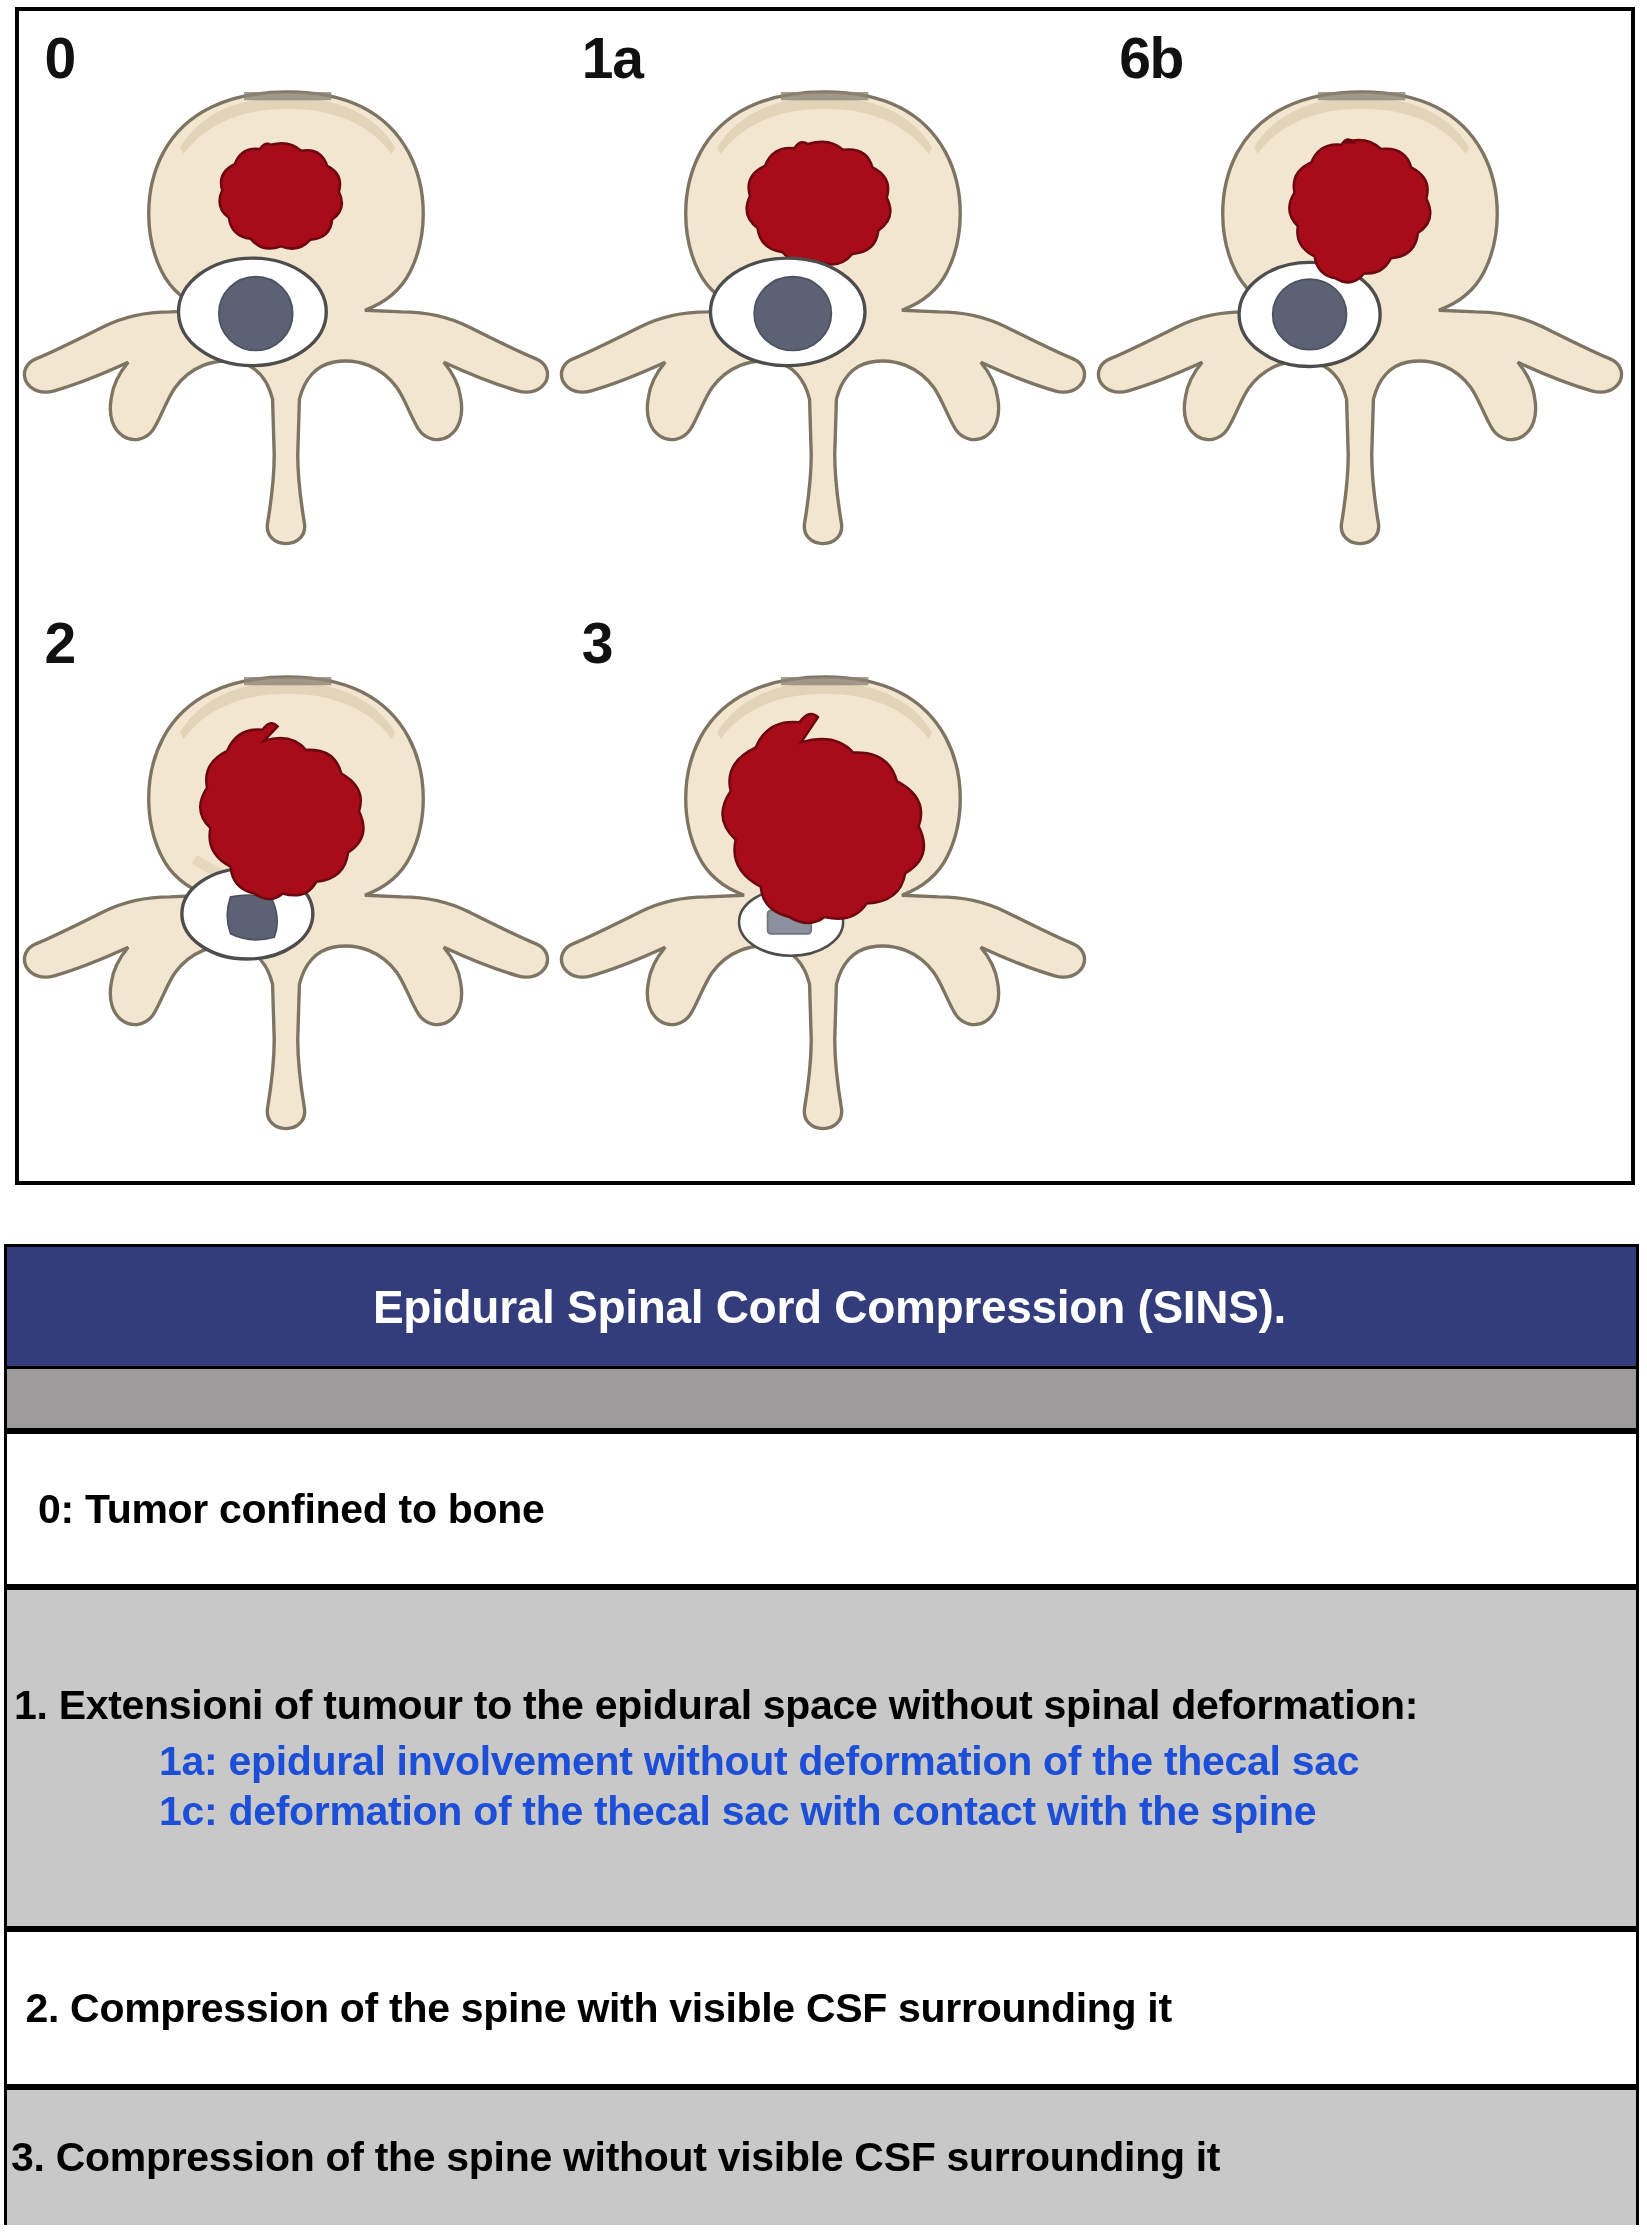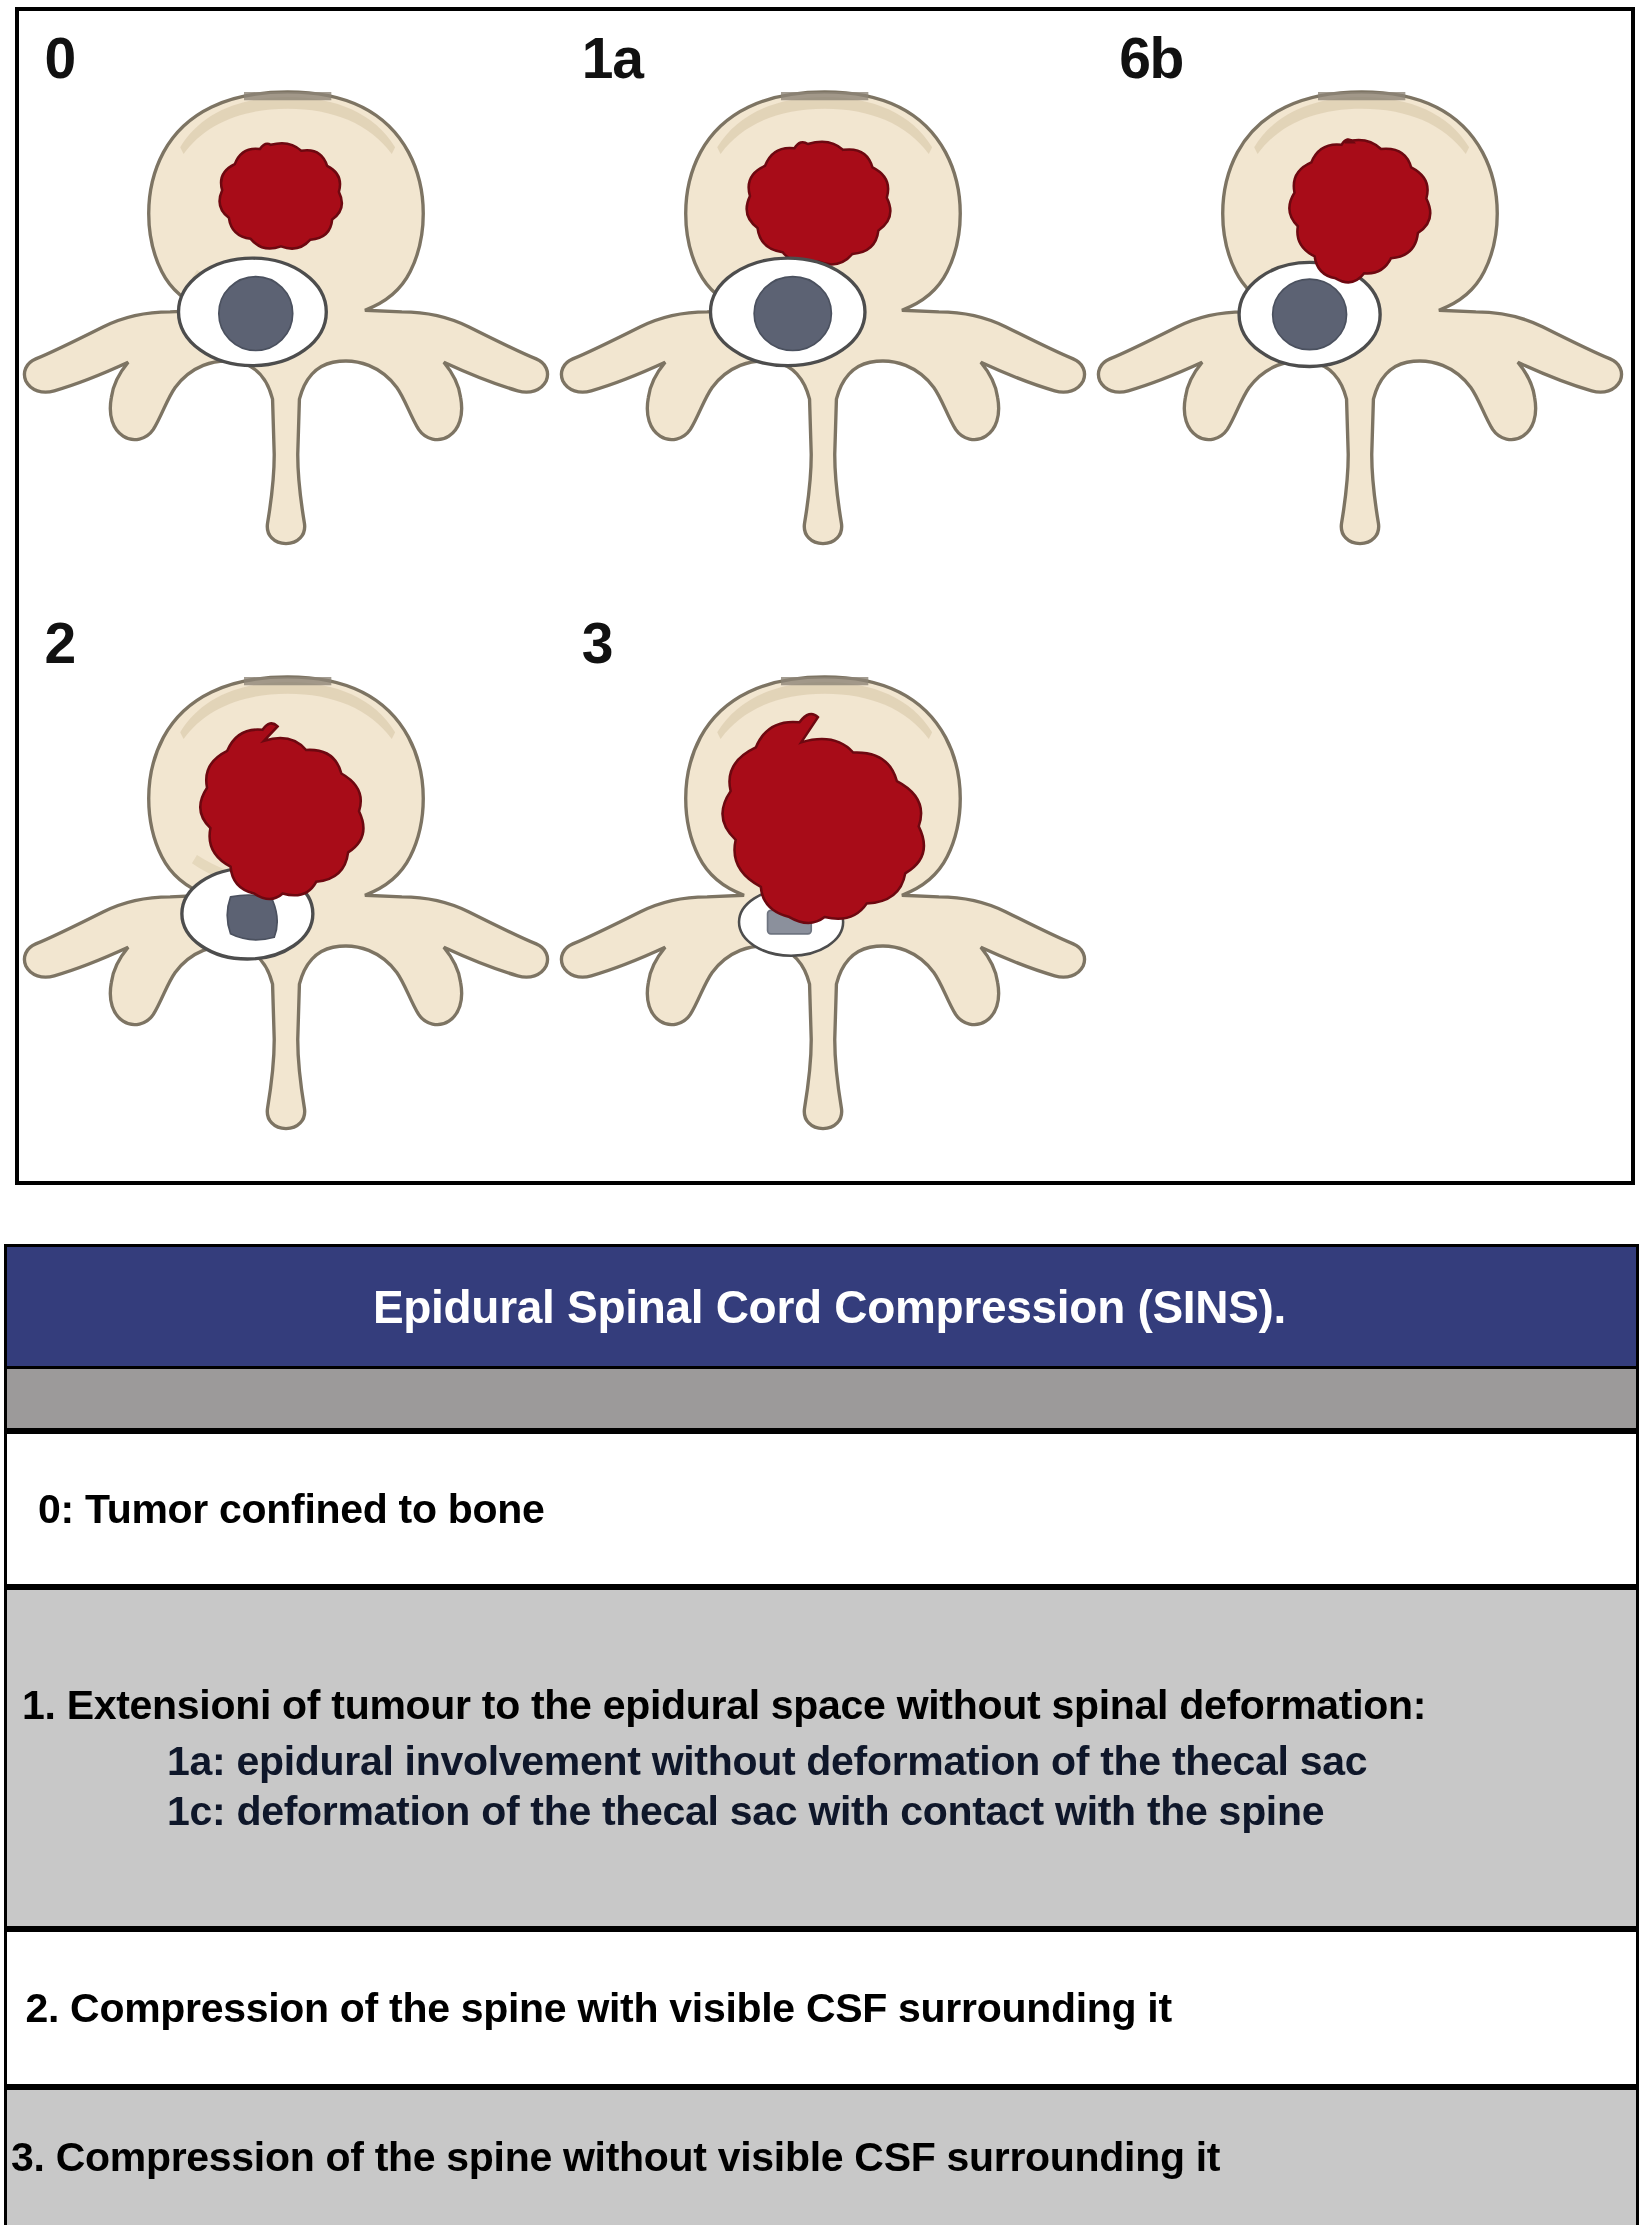--- a/index.html
+++ b/index.html
@@ -97,28 +97,28 @@
     background: #c8c8c8;
   }
   .cap-text {
     font-size: 41px;
     font-weight: bold;
     color: #000000;
     letter-spacing: -0.3px;
     white-space: nowrap;
   }
   .row-0  { height: 156px; padding-left: 31px; }
-  .row-1  { height: 342px; padding-left: 15px; flex-direction: column;
+  .row-1  { height: 342px; padding-left: 7px; flex-direction: column;
             align-items: flex-start; justify-content: center; }
   .row-2  { height: 158px; padding-left: 18.4px; }
   .row-3  { height: 138px; padding-left: 4px; border-bottom: none; }
   .sub-line {
     font-size: 41px;
     font-weight: bold;
-    color: #0f172a;
+    color: #1d4ed8;
     letter-spacing: -0.3px;
     white-space: nowrap;
     padding-left: 145px;
     line-height: 1.22;
   }
   .main-line {
     font-size: 41px;
     font-weight: bold;
     color: #000000;
     letter-spacing: -0.3px;

